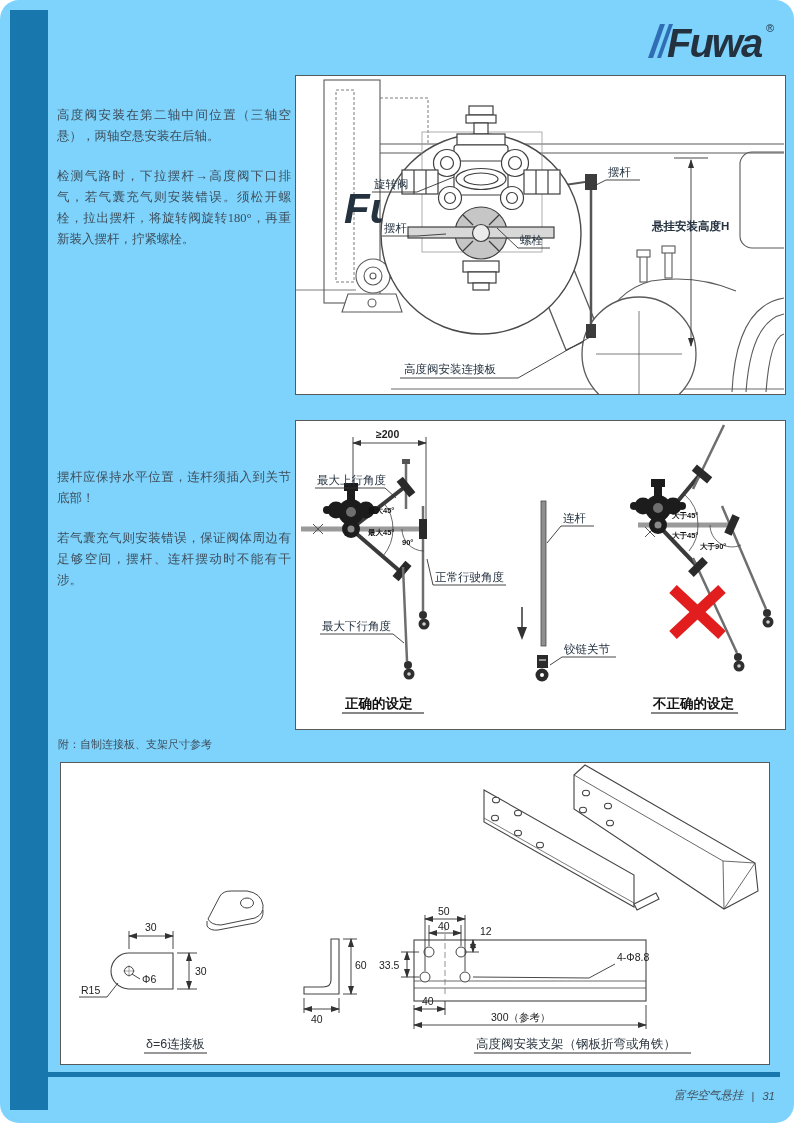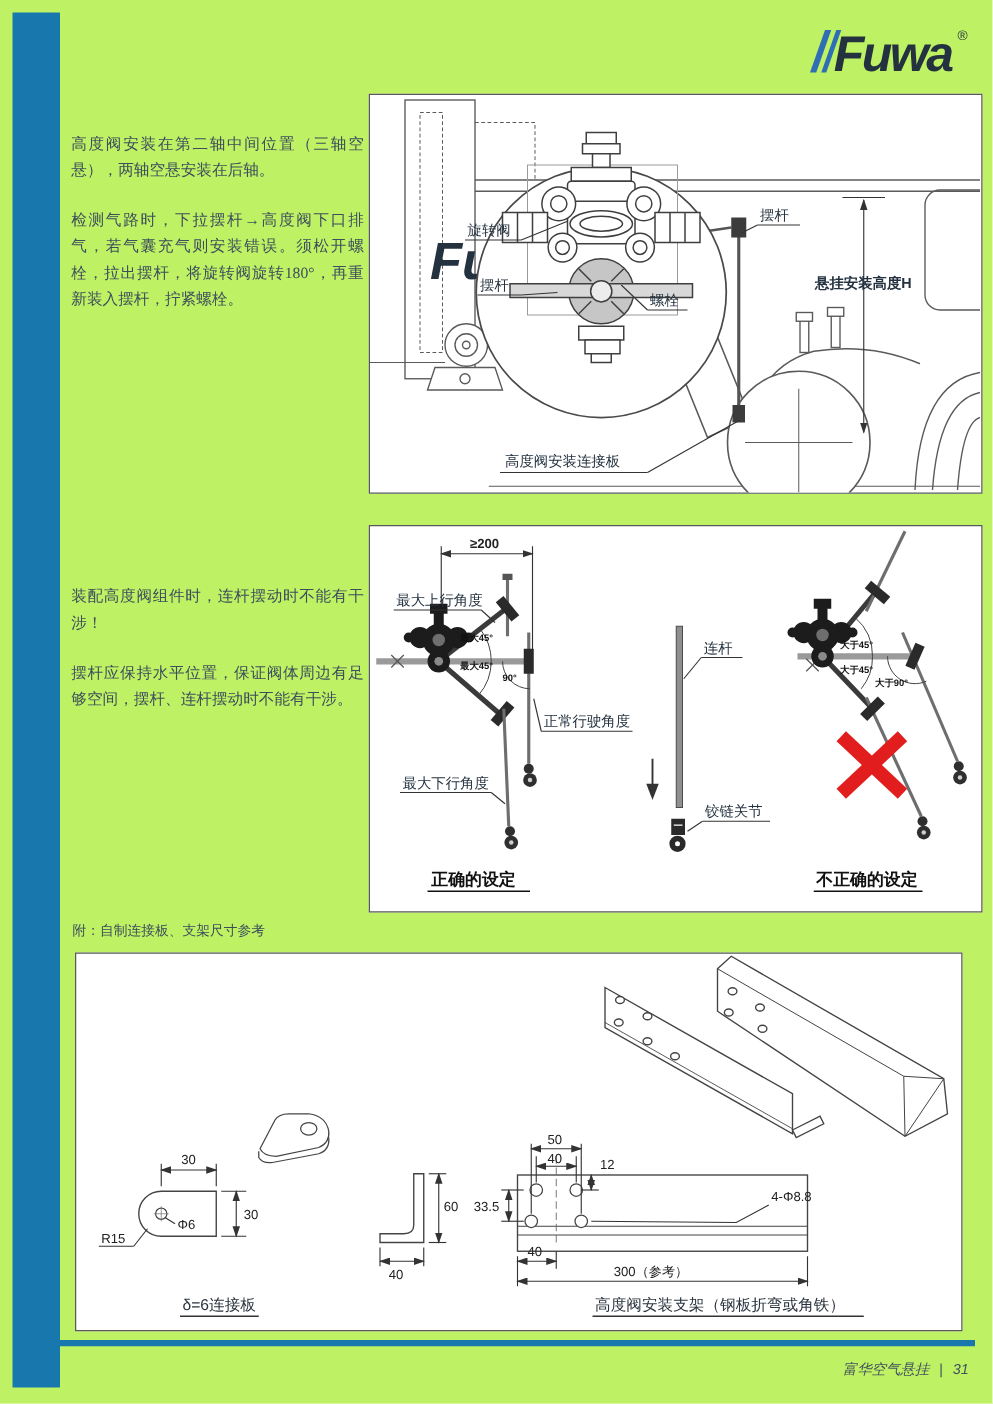--- a/index.html
+++ b/index.html
@@ -1,19 +1,19 @@
 <!DOCTYPE html>
 <html><head>
 <meta charset="utf-8">
 <style>
   * { margin:0; padding:0; box-sizing:border-box; }
   html,body { background:#ffffff; }
   #page {
-    position:relative; width:794px; height:1123px; background:#bef264;
-    font-family:"Liberation Sans","DejaVu Sans",sans-serif; overflow:hidden;
+    position:relative; width:794px; height:1123px; background:#7dd3fc;
+    font-family:"Liberation Sans","DejaVu Sans",sans-serif; overflow:hidden;border-radius:19px;
   }
   .blue-bar { position:absolute; left:10px; top:10px; width:38px; height:1100px; background:#1878ad; }
   .logo { position:absolute; top:16px; right:14px; width:140px; height:50px; }
   .col-text { position:absolute; left:57px; width:234px; color:#3e4e5c; font-size:12.5px; line-height:21px; text-align:justify;font-family:Liberation Serif, serif; }
   .col-text p { margin-bottom:19px; }
   #text-block-1 { top:105px; }
   #text-block-2 { top:467px; }
   .attach-title { position:absolute; left:58px; top:737px; font-size:11px; color:#3e4e5c; }
   .dbox { position:absolute; background:#fff; border:1px solid #58595b; }
   #box1 { left:295px; top:75px;  width:491px; height:320px; }
@@ -46,22 +46,22 @@
       <text x="126" y="16" font-size="11" fill="#333">®</text>
     </svg>
   </div>
 
   <div class="col-text" id="text-block-1">
     <p>高度阀安装在第二轴中间位置（三轴空悬），两轴空悬安装在后轴。</p>
     <p>检测气路时，下拉摆杆→高度阀下口排气，若气囊充气则安装错误。须松开螺栓，拉出摆杆，将旋转阀旋转180°，再重新装入摆杆，拧紧螺栓。</p>
   </div>
 
   <div class="col-text" id="text-block-2">
-    <p>装配高度阀组件时，连杆摆动时不能有干涉！</p>
-    <p>摆杆应保持水平位置，保证阀体周边有足够空间，摆杆、连杆摆动时不能有干涉。</p>
+    <p>摆杆应保持水平位置，连杆须插入到关节底部！</p>
+    <p>若气囊充气则安装错误，保证阀体周边有足够空间，摆杆、连杆摆动时不能有干涉。</p>
   </div>
 
   <div class="dbox" id="box1">
     <svg width="488" height="318" viewBox="0 0 488 318">
       <defs>
         <marker id="s1e" markerWidth="9" markerHeight="7" refX="8" refY="3" orient="auto" markerUnits="userSpaceOnUse">
           <path d="M0,0 L9,3 L0,6 Z" fill="#333"></path>
           </marker>
         <marker id="s1s" markerWidth="9" markerHeight="7" refX="1" refY="3" orient="auto" markerUnits="userSpaceOnUse">
           <path d="M9,0 L0,3 L9,6 Z" fill="#333"></path>

